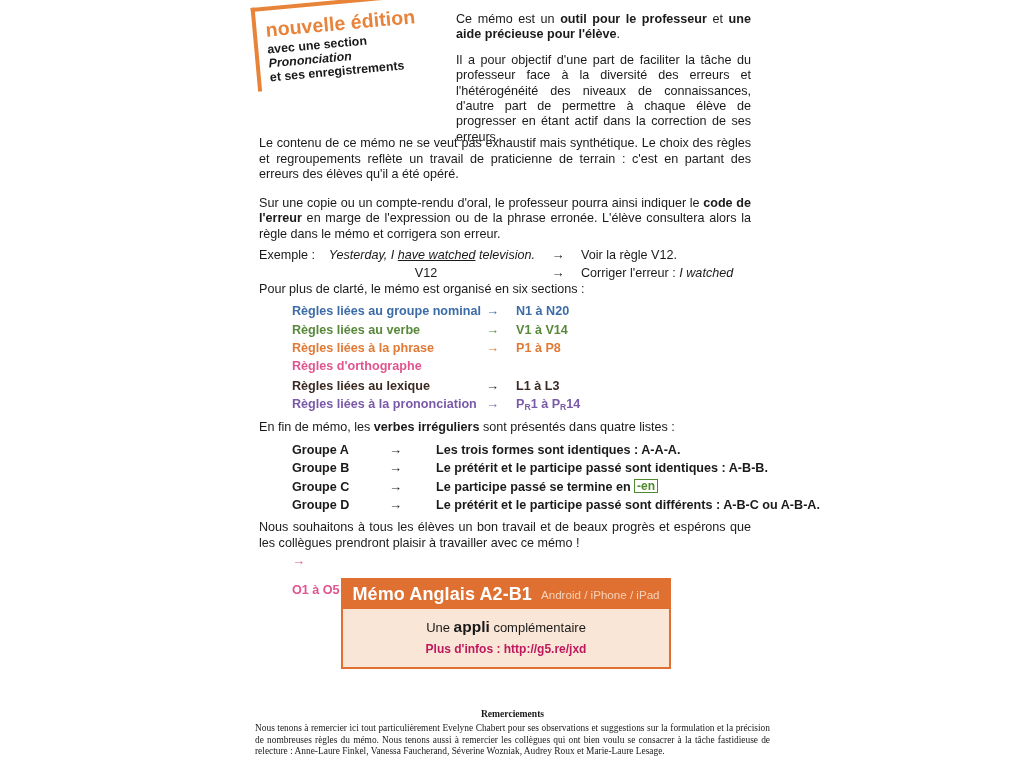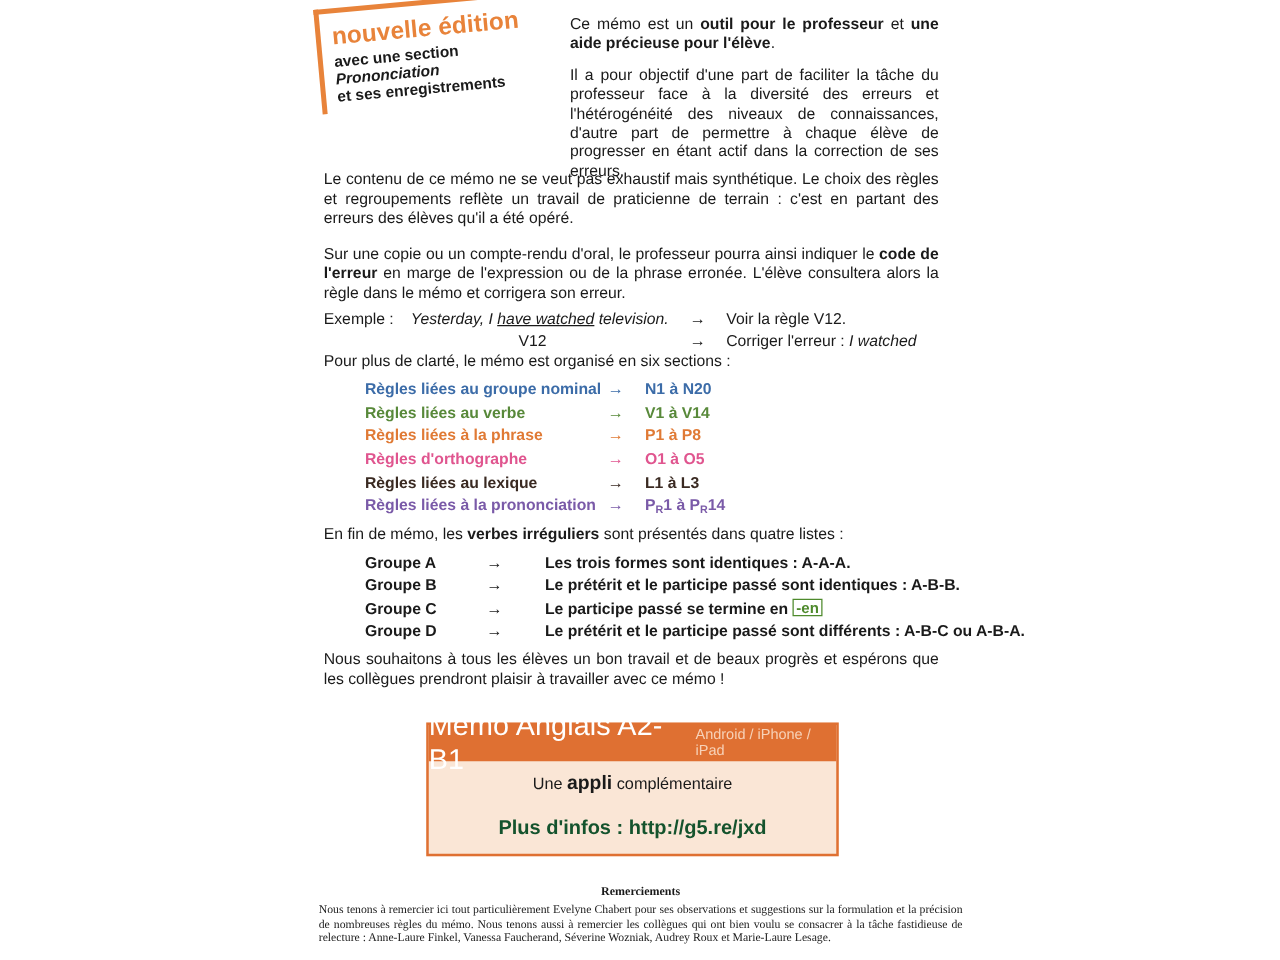--- a/index.html
+++ b/index.html
@@ -251,22 +251,23 @@
     background: #df7032;
     height: 28px;
     display: flex;
     align-items: center;
     justify-content: center;
     gap: 9px;
     padding-bottom: 1px;
   }
   .app-title {
     color: #ffffff;
-    font-size: 23px;
+    font-size: 18px;
     letter-spacing: 0.1px;
+    font-weight: bold;
   }
   .app-platforms {
     color: #f7d2b8;
     font-size: 11.6px;
   }
   .app-body {
     padding: 9px 8px 11px 8px;
     text-align: center;
   }
   .app-line1 {
@@ -277,24 +278,24 @@
   .app-line1 .big {
     font-weight: bold;
     font-size: 15.5px;
   }
   .app-line2 {
     font-size: 13px;
     line-height: 18px;
     color: #1a1a1a;
   }
   .app-link {
-    margin-top: 18px;
-    font-size: 16px;
-    font-weight: bold;
-    color: #14532d;
+    margin-top: 5px;
+    font-size: 12px;
+    font-weight: bold;
+    color: #be185d;
   }
 
   
   .ack {
     position: absolute;
     left: 255px;
     top: 708px;
     width: 515px;
     font-family: "Liberation Serif", serif;
   }
@@ -364,21 +365,21 @@
     <div class="rule-row" style="color: rgb(88, 137, 58);">
       <span class="rule-name">Règles liées au verbe</span>
       <span class="rule-arrow">→</span>
       <span class="rule-code">V1 à V14</span>
     </div>
     <div class="rule-row" style="color: rgb(224, 122, 53);">
       <span class="rule-name">Règles liées à la phrase</span>
       <span class="rule-arrow">→</span>
       <span class="rule-code">P1 à P8</span>
     </div>
-    <div class="rule-row" style="color: rgb(224, 85, 143);">
+    <div class="rule-row" style="color: rgb(224, 85, 143); flex-direction: column;">
       <span class="rule-name">Règles d'orthographe</span>
       <span class="rule-arrow">→</span>
       <span class="rule-code">O1 à O5</span>
     </div>
     <div class="rule-row" style="color: rgb(58, 42, 34);">
       <span class="rule-name">Règles liées au lexique</span>
       <span class="rule-arrow">→</span>
       <span class="rule-code">L1 à L3</span>
     </div>
     <div class="rule-row" style="color: rgb(122, 90, 168);">

